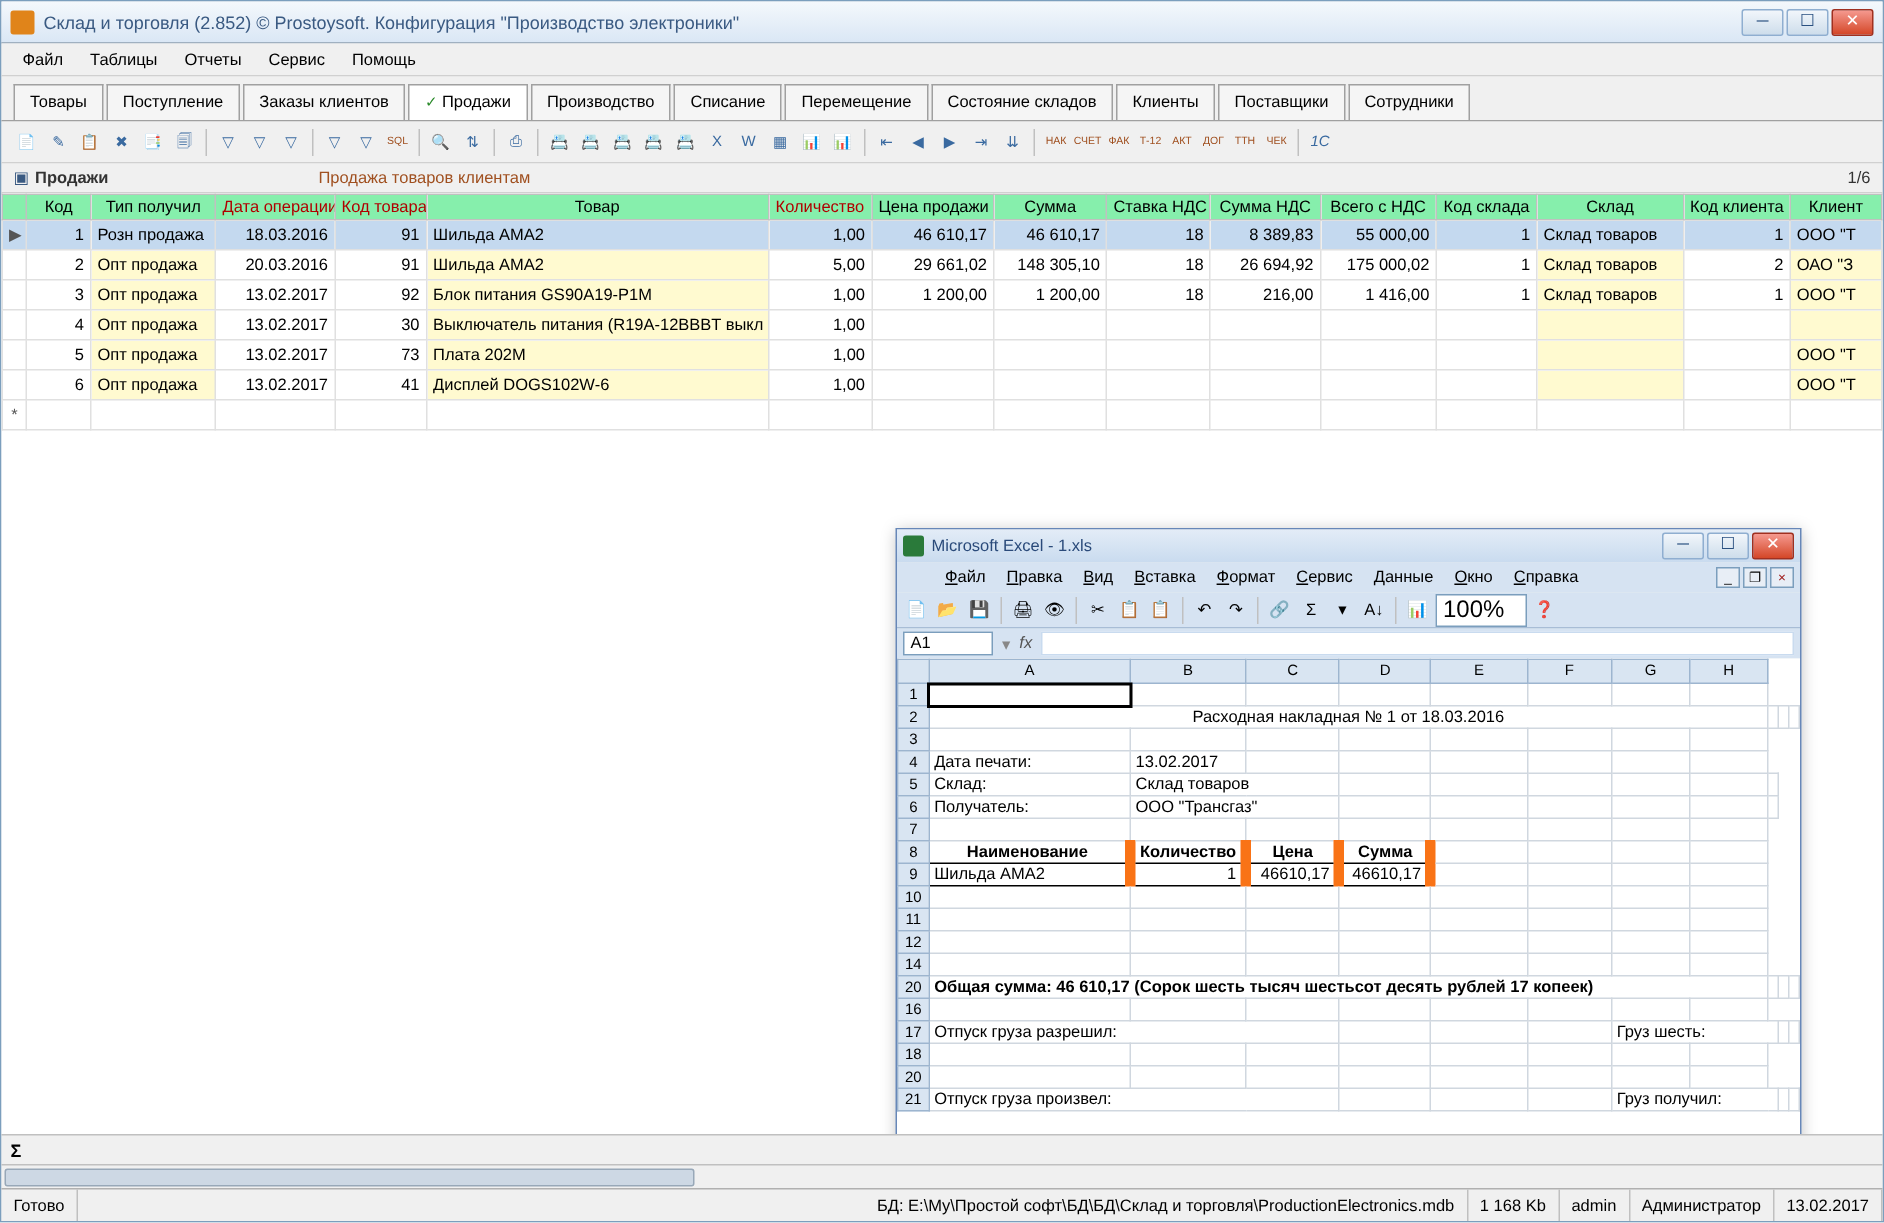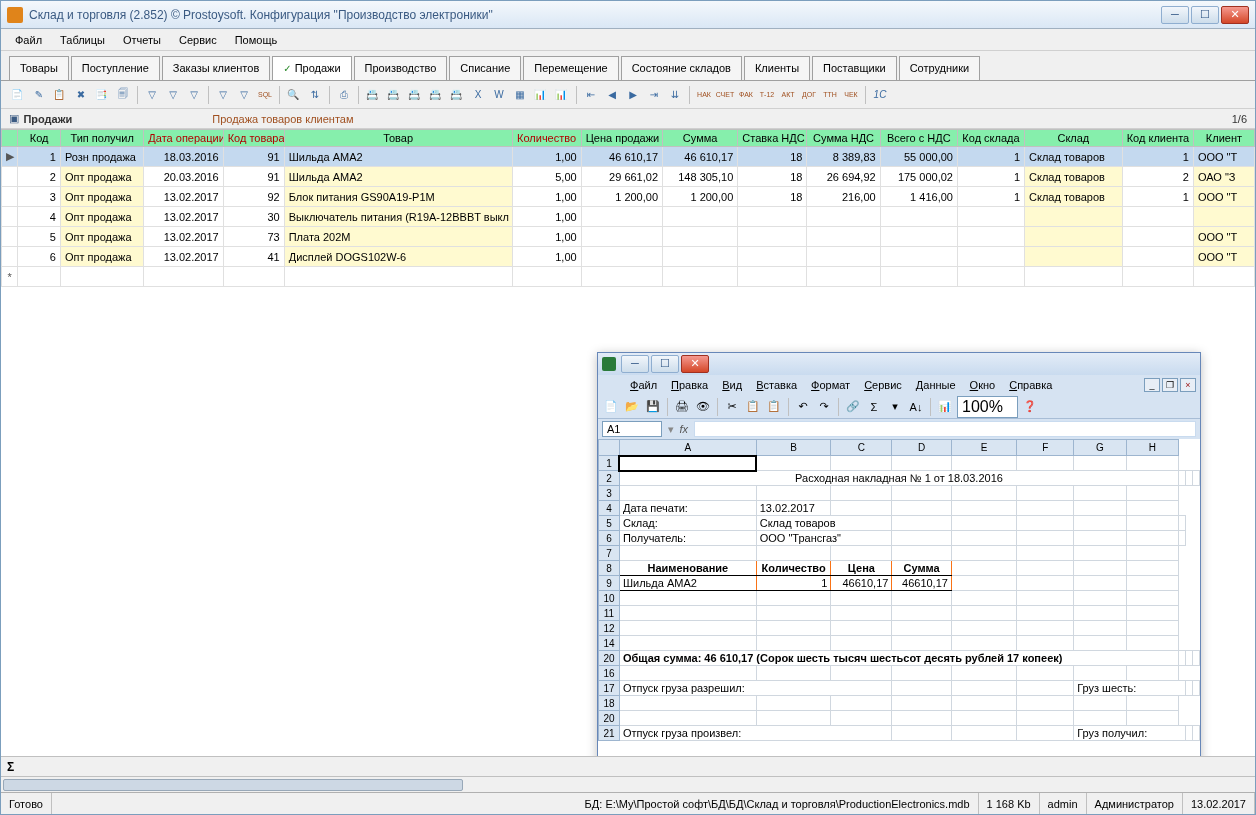--- a/index.html
+++ b/index.html
@@ -57,21 +57,21 @@
   table.xg { border-collapse:collapse; }
   table.xg th { background:#d9e5f2; border:1px solid #9db5cf; font-weight:normal; font-size:10px; text-align:center; }
   table.xg th.colh { height:16px; min-width:48px; }
   table.xg th.rowh { width:22px; padding:0 3px; }
   table.xg td { border:1px solid #d0d7df; height:15px; font-size:11px; padding:0 3px; white-space:nowrap; }
   table.xg td.selcell { background:#fff; outline:2px solid #000; outline-offset:-1px; }
   table.xg td.bold { font-weight:bold; }
   table.xg .btop { border-top:1px solid #000; }
   table.xg .bbot { border-bottom:1px solid #000; }
   table.xg .bleft { border-left:1px solid #000; }
-  table.xg .bright { border-right:1px solid #f97316;margin-top:40px; }
+  table.xg .bright { border-right:7px solid #f97316;margin-top:40px; }
   .big { font-size:15px; font-weight:normal; }
   .mdi-btns { margin-left:auto; display:flex; gap:2px; }
   .mdi-btn { width:16px; height:14px; border:1px solid #7b9ebd; font-size:9px; text-align:center; line-height:12px; background:#e8eef6; cursor:pointer;}
   .mdi-btn.x { color:#a02020;}
 </style>
 </head>
 <body>
 
 <div class="window">
 
@@ -330,20 +330,21 @@
             <td class=""></td>
             <td class="num"></td>
             <td class=""></td>
           </tr>
         </tbody>
       </table>
 
     <div class="excel">
       <div class="ex-title">
         <div class="xic"></div>
+        <div class="txt">Microsoft Excel - 1.xls</div>
         <div class="winbtns">
           <div class="winbtn">─</div>
           <div class="winbtn">☐</div>
           <div class="winbtn close">✕</div>
         </div>
       </div>
       <div class="ex-menubar">
         <div class="xic" style="width:12px;height:12px;margin:0 4px;"></div>
         <div id="exmenus" style="display:flex;">
             <div class="ex-menu"><u>Ф</u>айл</div>

